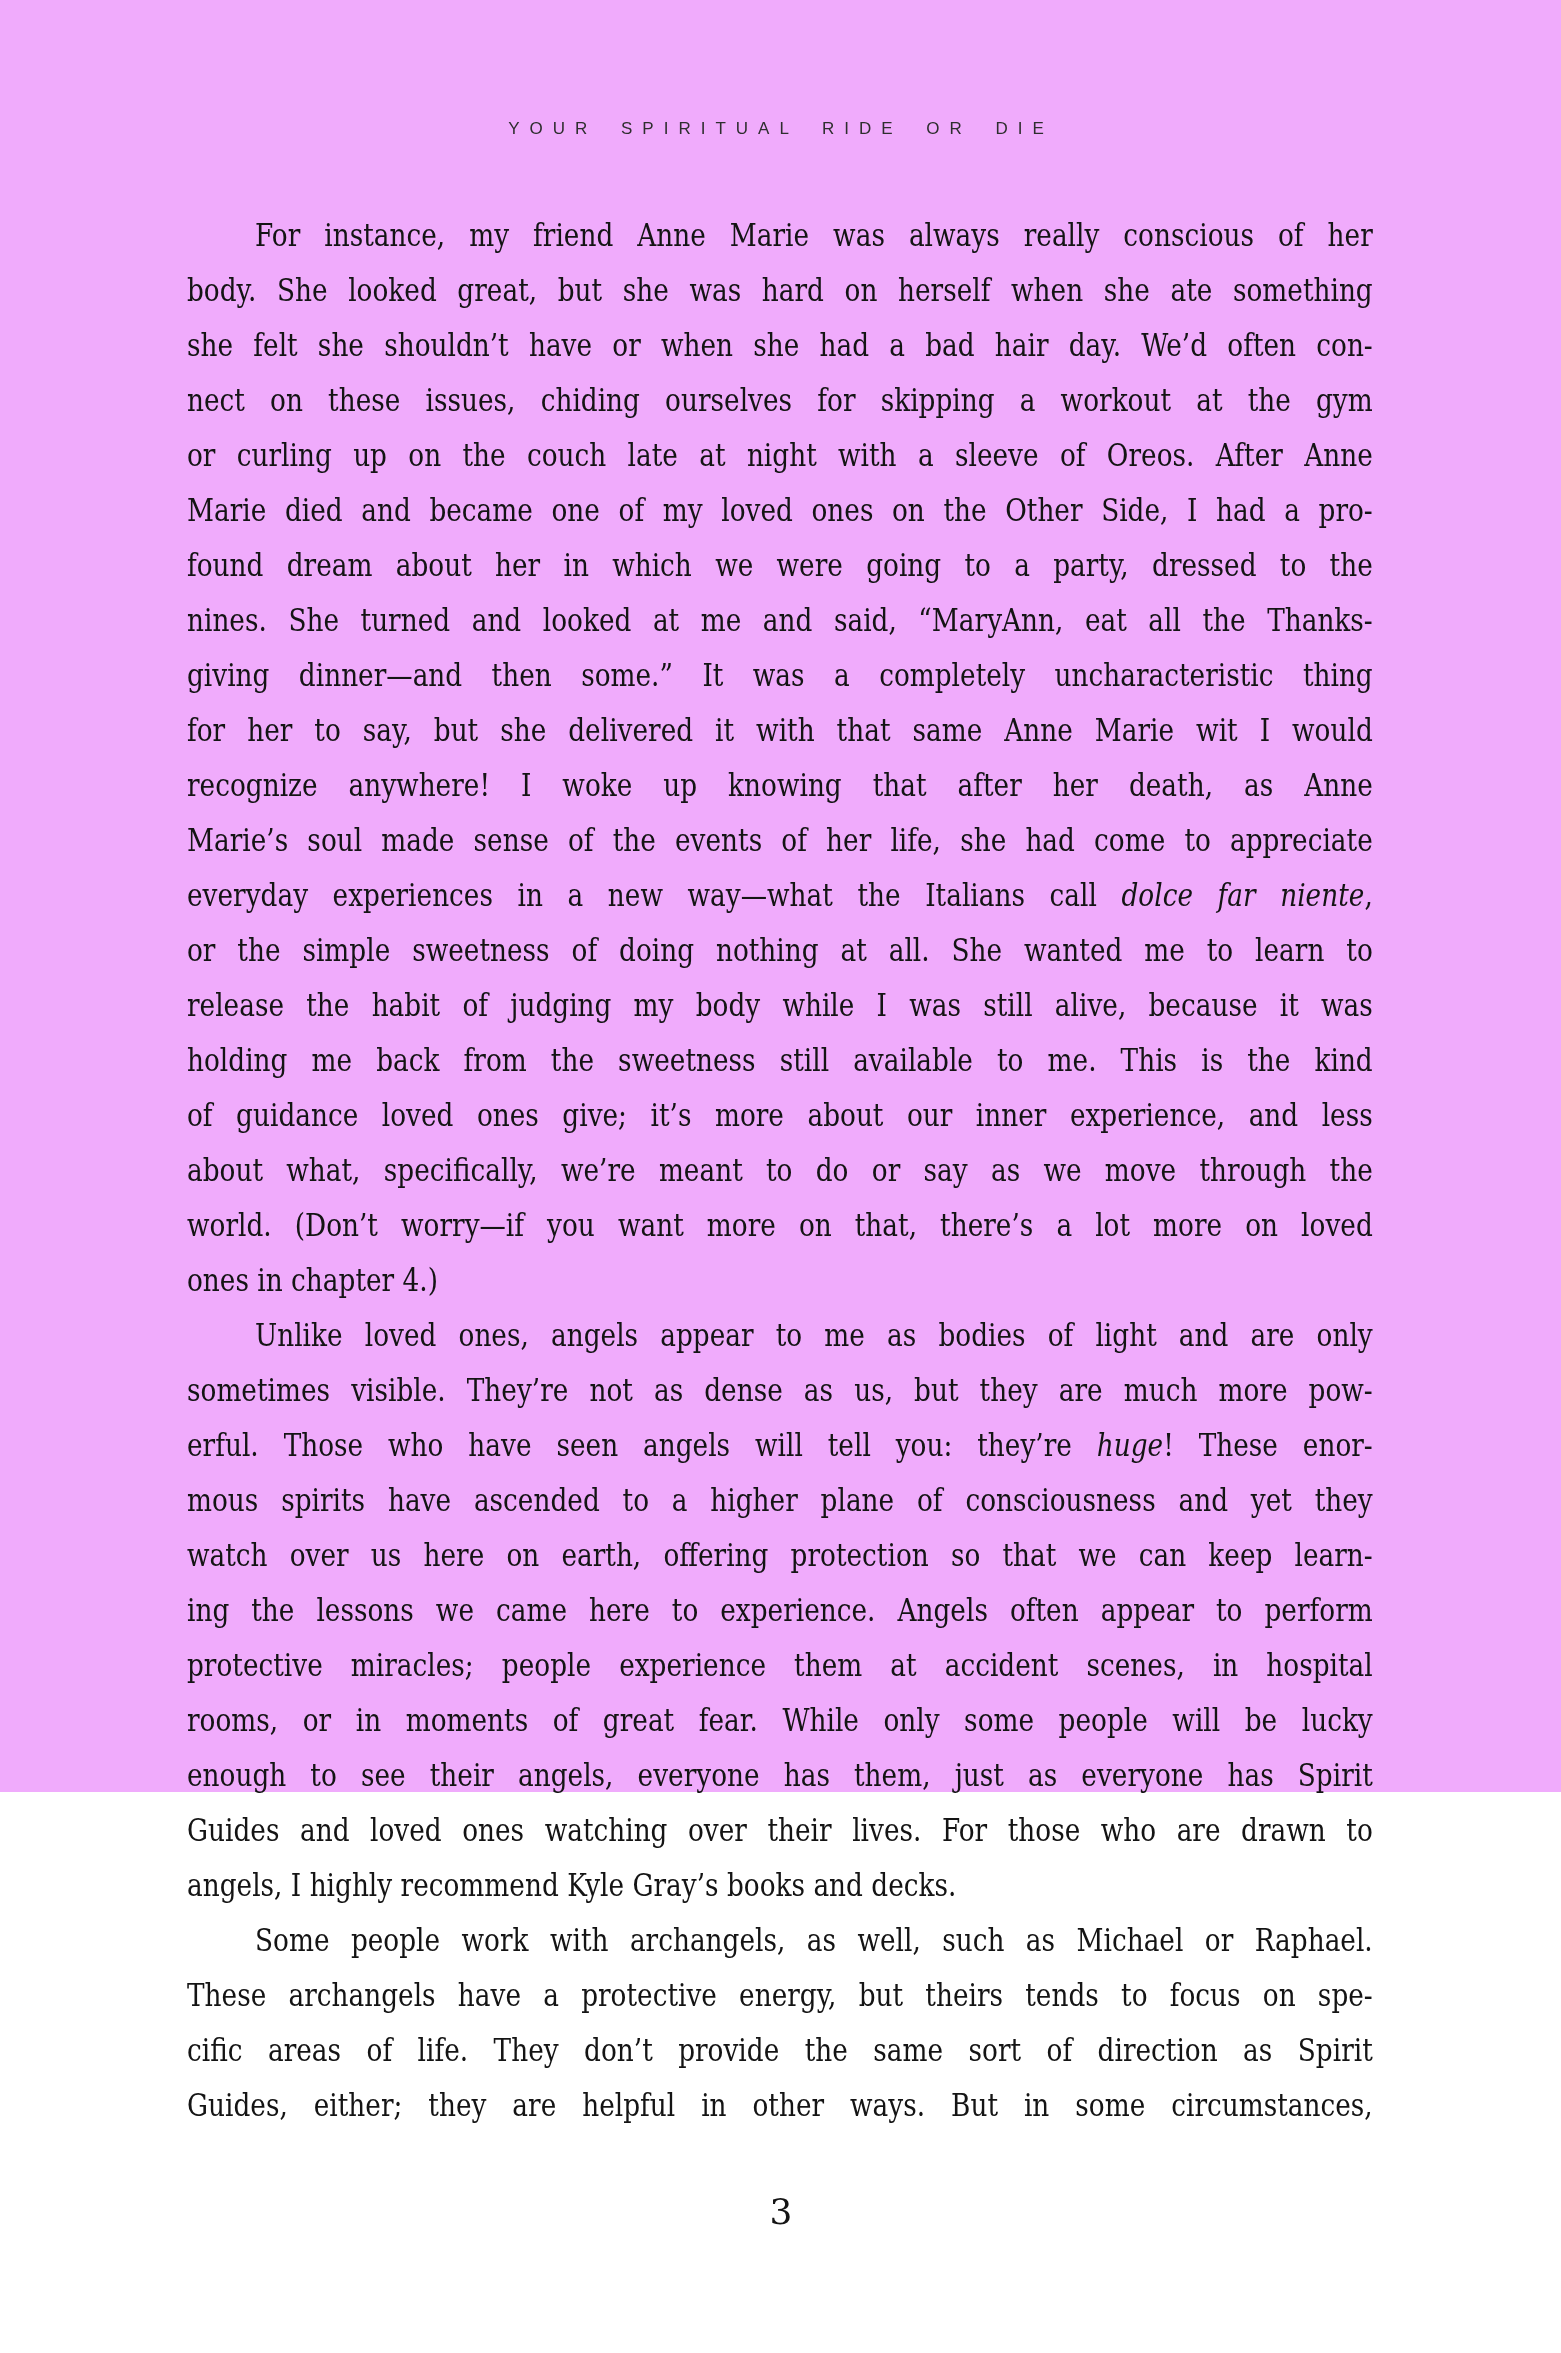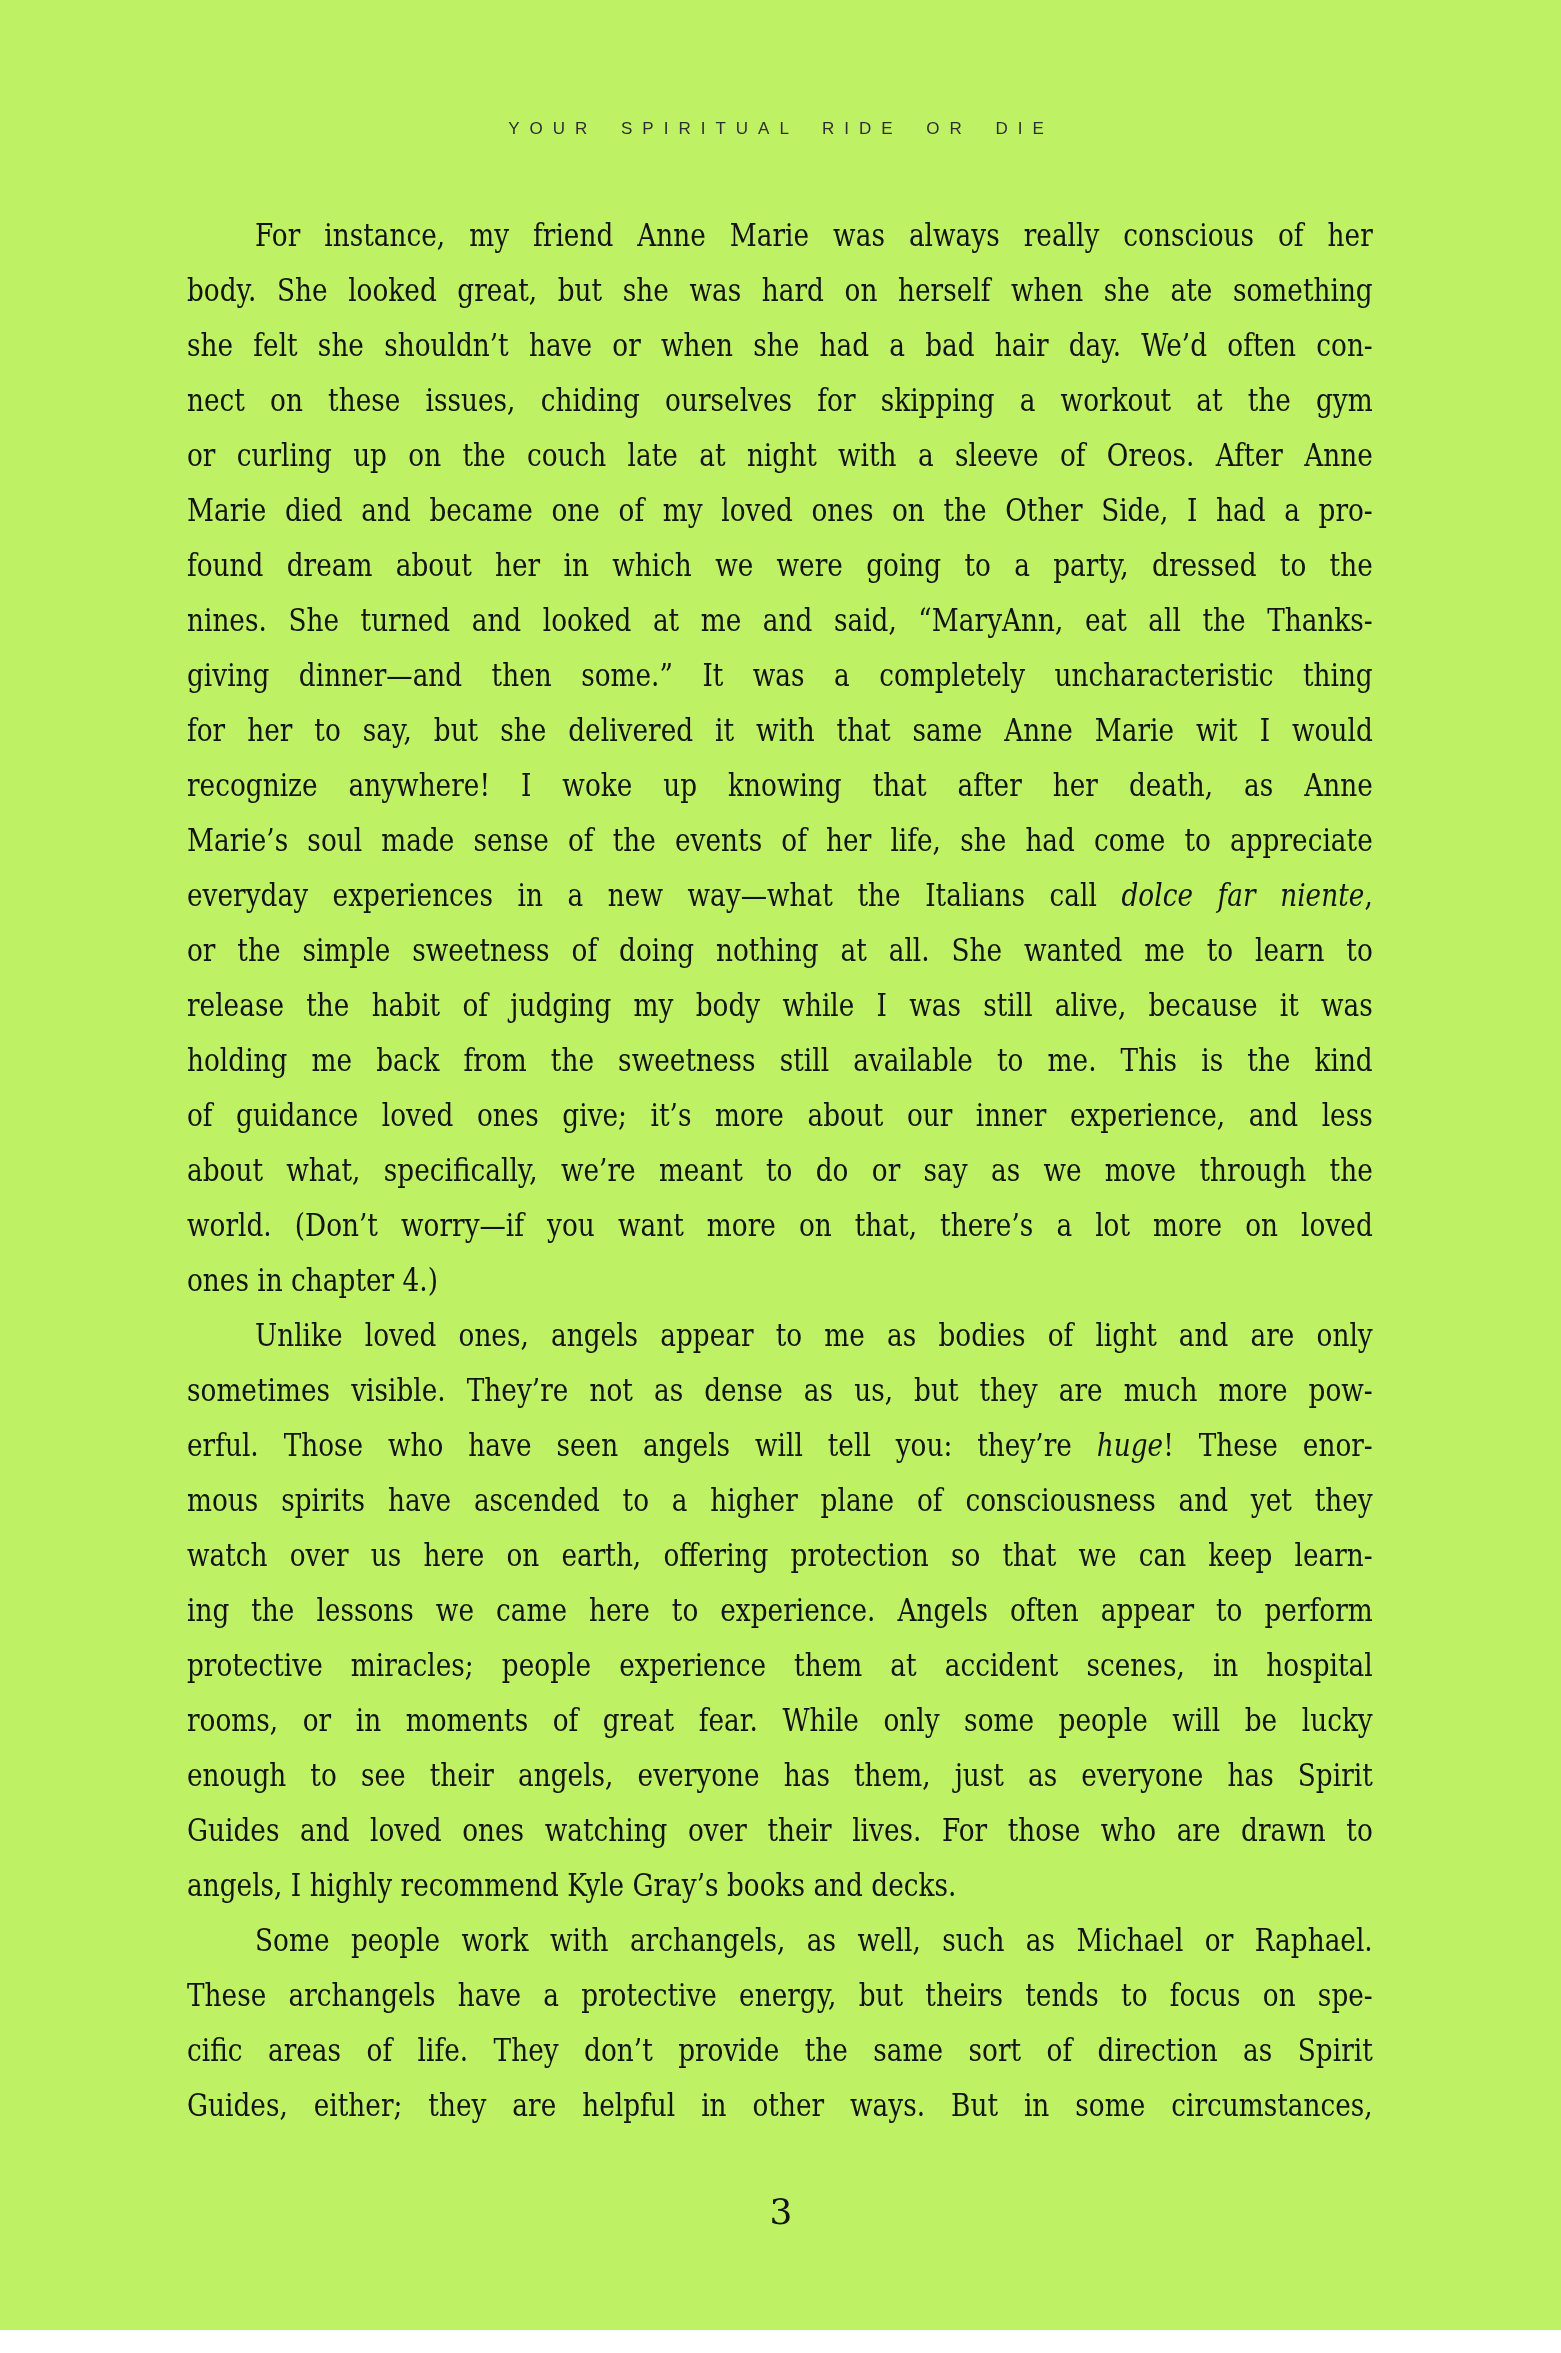--- a/index.html
+++ b/index.html
@@ -7,22 +7,22 @@
     width: 1562px;
     height: 2354px;
     background: #ffffff;
     position: relative;
     overflow: hidden;
   }
   .page {
     position: absolute;
     left: 0; top: 0;
     width: 1562px;
-    height: 2330px;
-    background: #bef264;
+    height: 1792px;
+    background: #f0abfc;
     color: #141414;
     text-decoration: underline;
   }
   .running-head {
     position: absolute;
     top: 119px;
     left: 0;
     width: 100%;
     text-align: center;
     font-family: "Liberation Sans", sans-serif;

